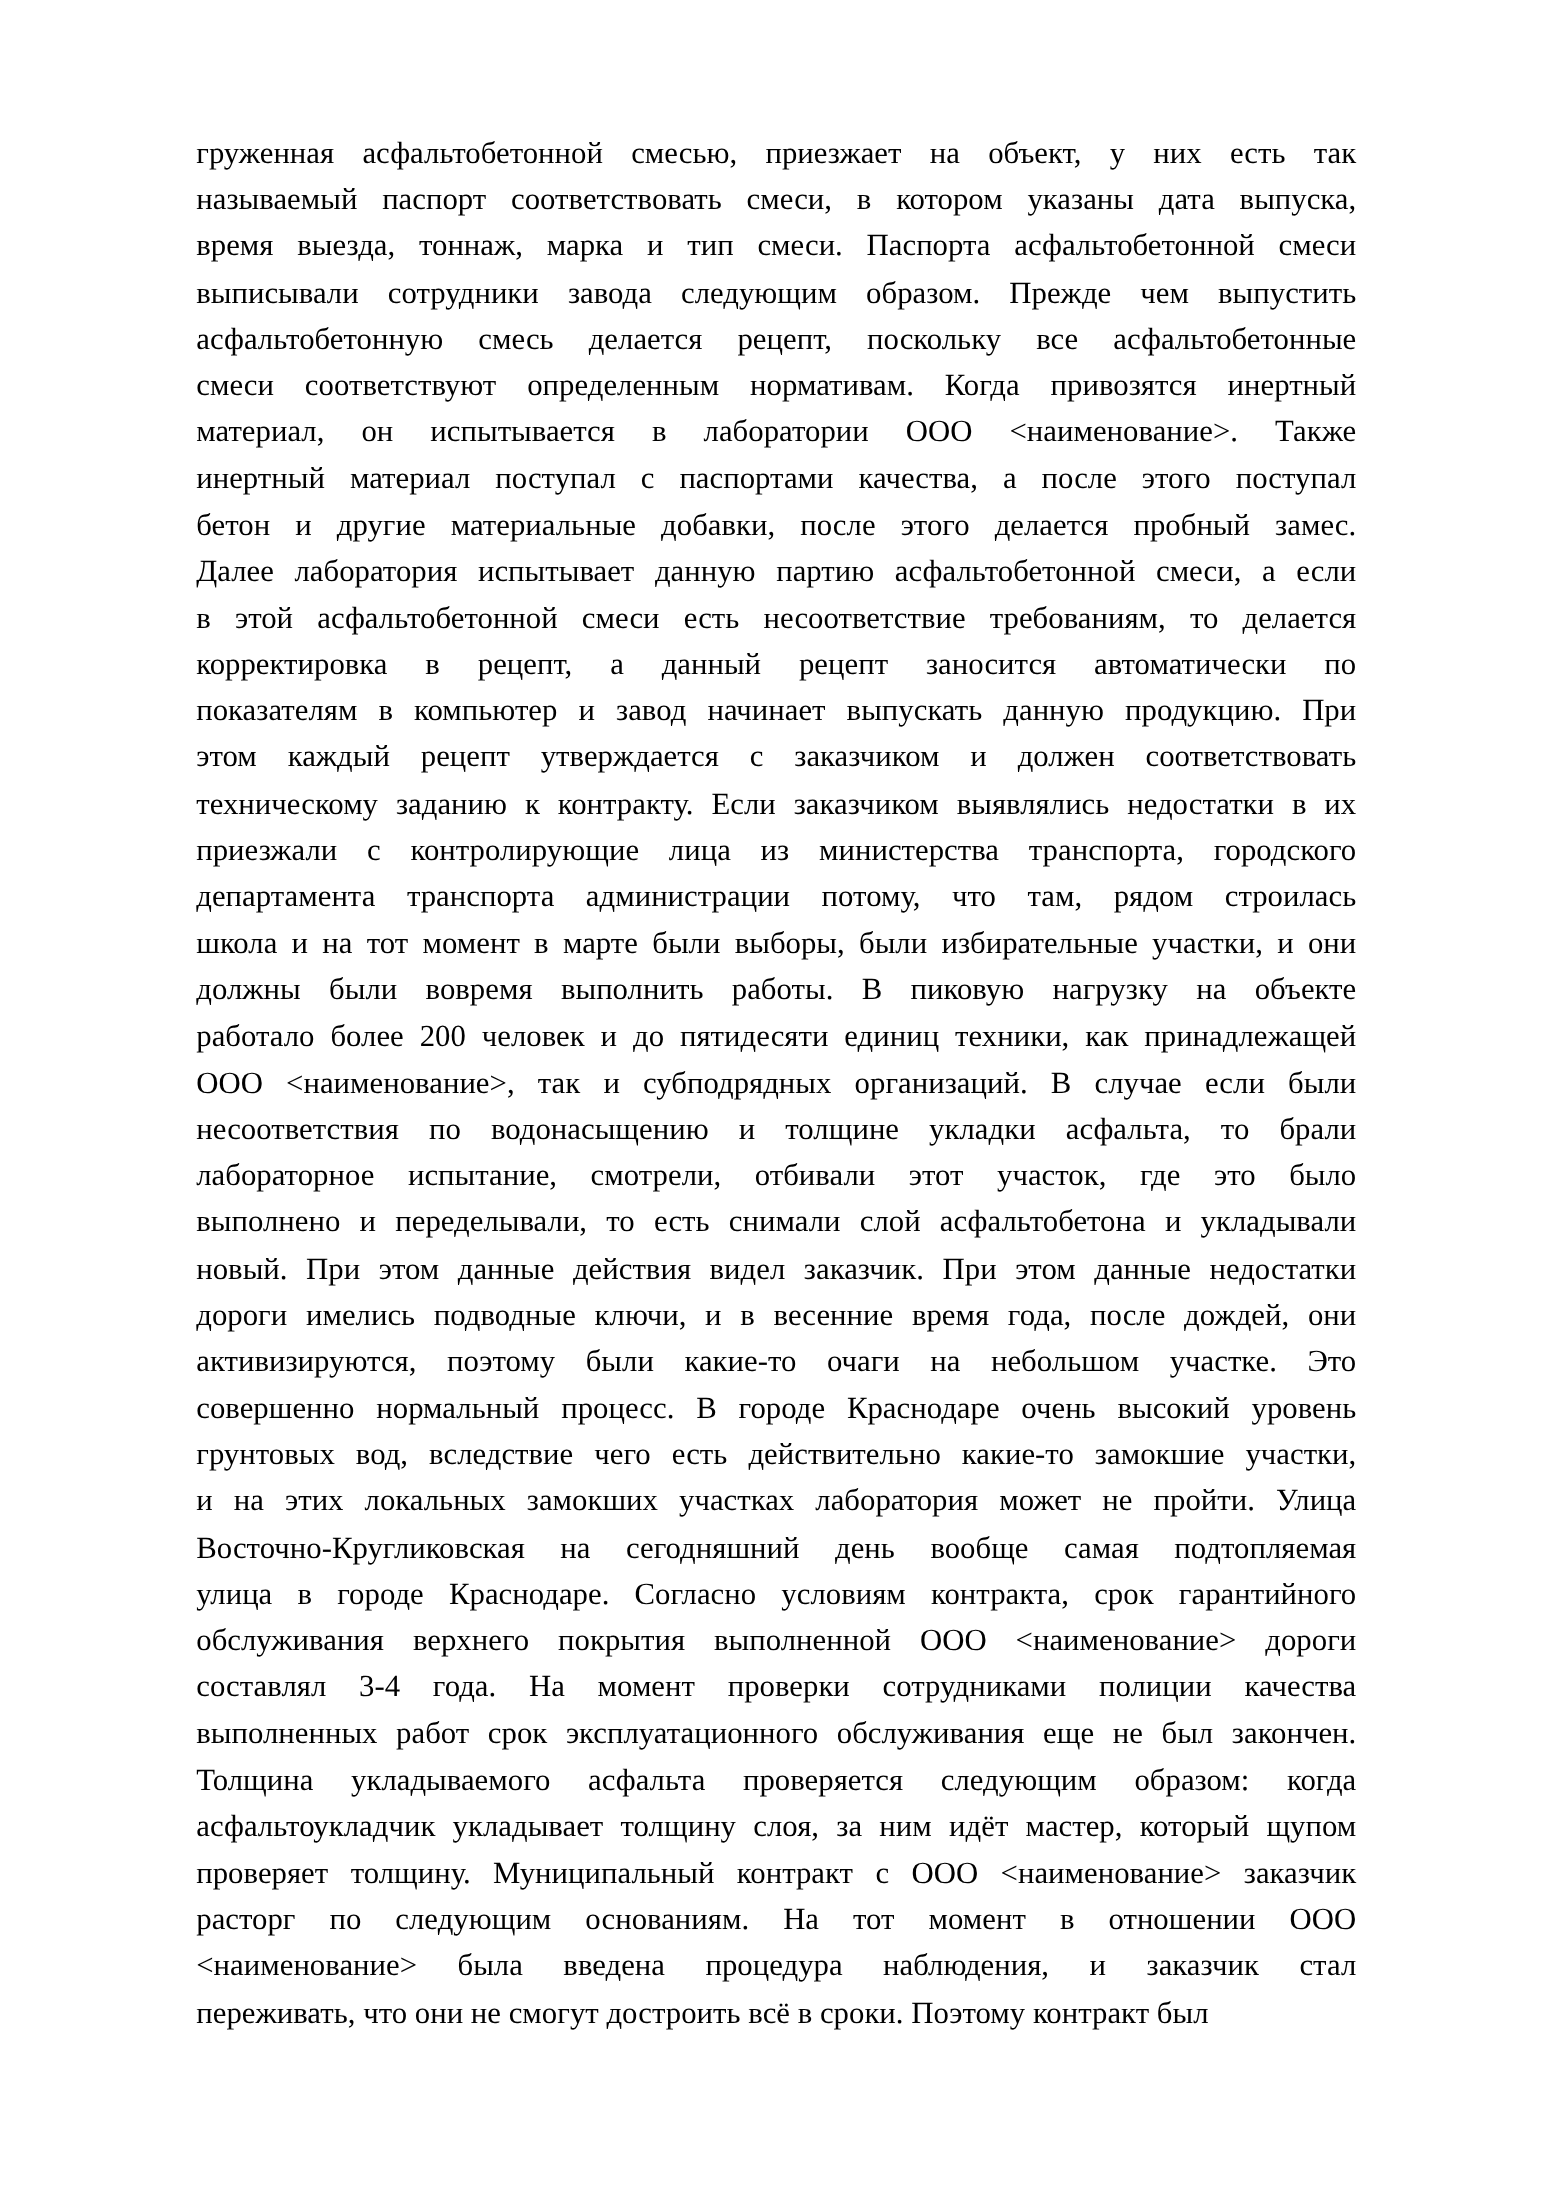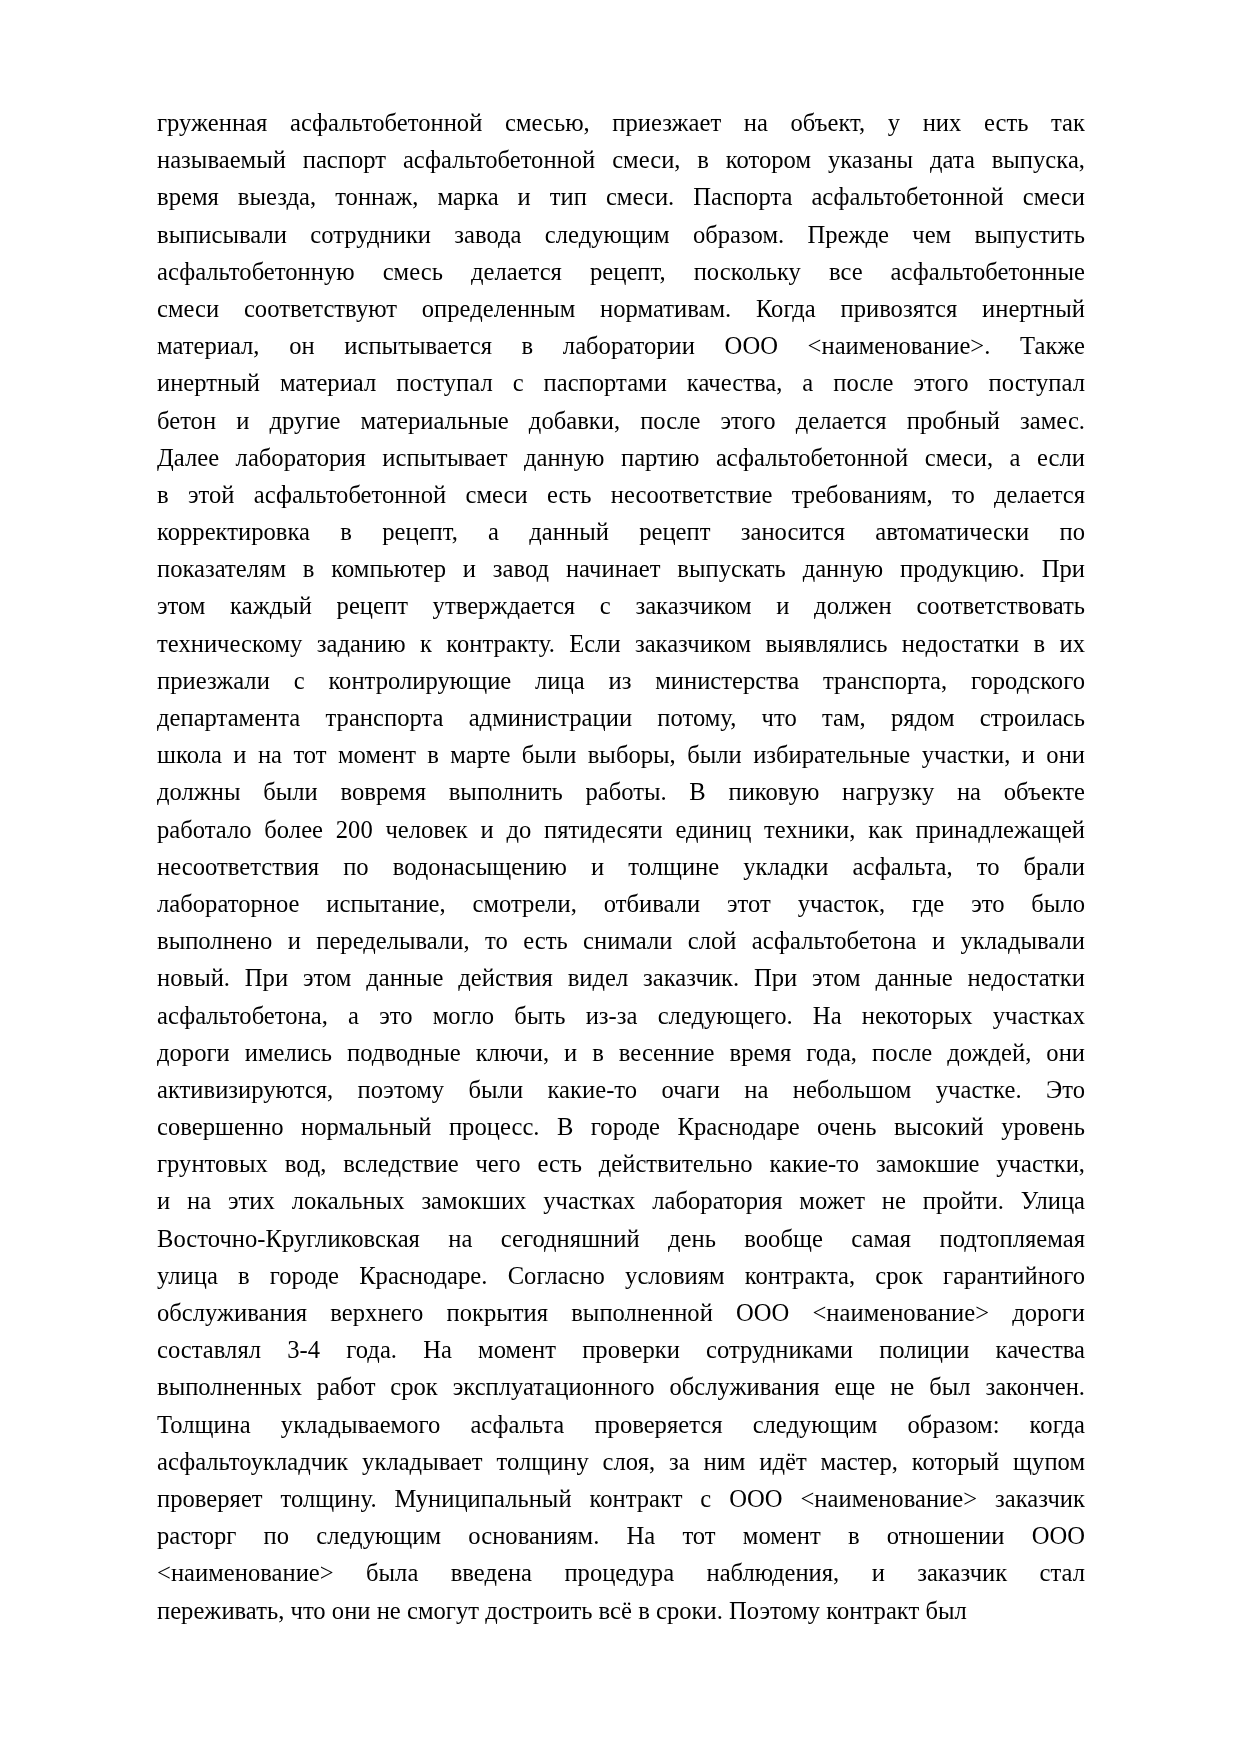--- a/index.html
+++ b/index.html
@@ -55,44 +55,44 @@
     text-align-last: left;
   }
 </style>
 </head>
 <body>
 
 <div class="page">
   <div class="text-block">
     <p id="paragraph-container">
         <span class="doc-line">груженная асфальтобетонной смесью, приезжает на объект, у них есть так</span>
-        <span class="doc-line">называемый паспорт асфальтобетонной смеси, в котором указаны дата выпуска,</span>
+        <span class="doc-line">называемый паспорт соответствовать смеси, в котором указаны дата выпуска,</span>
         <span class="doc-line">время выезда, тоннаж, марка и тип смеси. Паспорта асфальтобетонной смеси</span>
         <span class="doc-line">выписывали сотрудники завода следующим образом. Прежде чем выпустить</span>
         <span class="doc-line">асфальтобетонную смесь делается рецепт, поскольку все асфальтобетонные</span>
         <span class="doc-line">смеси соответствуют определенным нормативам. Когда привозятся инертный</span>
         <span class="doc-line">материал, он испытывается в лаборатории ООО &lt;наименование&gt;. Также</span>
         <span class="doc-line">инертный материал поступал с паспортами качества, а после этого поступал</span>
         <span class="doc-line">бетон и другие материальные добавки, после этого делается пробный замес.</span>
         <span class="doc-line">Далее лаборатория испытывает данную партию асфальтобетонной смеси, а если</span>
         <span class="doc-line">в этой асфальтобетонной смеси есть несоответствие требованиям, то делается</span>
         <span class="doc-line">корректировка в рецепт, а данный рецепт заносится автоматически по</span>
         <span class="doc-line">показателям в компьютер и завод начинает выпускать данную продукцию. При</span>
         <span class="doc-line">этом каждый рецепт утверждается с заказчиком и должен соответствовать</span>
         <span class="doc-line">техническому заданию к контракту. Если заказчиком выявлялись недостатки в их</span>
         <span class="doc-line">приезжали с контролирующие лица из министерства транспорта, городского</span>
         <span class="doc-line">департамента транспорта администрации потому, что там, рядом строилась</span>
         <span class="doc-line">школа и на тот момент в марте были выборы, были избирательные участки, и они</span>
         <span class="doc-line">должны были вовремя выполнить работы. В пиковую нагрузку на объекте</span>
         <span class="doc-line">работало более 200 человек и до пятидесяти единиц техники, как принадлежащей</span>
+        <span class="doc-line">ООО &lt;наименование&gt;, так и субподрядных организаций. В случае если были</span>
         <span class="doc-line">несоответствия по водонасыщению и толщине укладки асфальта, то брали</span>
         <span class="doc-line">лабораторное испытание, смотрели, отбивали этот участок, где это было</span>
         <span class="doc-line">выполнено и переделывали, то есть снимали слой асфальтобетона и укладывали</span>
         <span class="doc-line">новый. При этом данные действия видел заказчик. При этом данные недостатки</span>
-        <span class="doc-line">асфальтобетона, а это могло быть из-за следующего. На некоторых участках</span>
         <span class="doc-line">дороги имелись подводные ключи, и в весенние время года, после дождей, они</span>
         <span class="doc-line">активизируются, поэтому были какие-то очаги на небольшом участке. Это</span>
         <span class="doc-line">совершенно нормальный процесс. В городе Краснодаре очень высокий уровень</span>
         <span class="doc-line">грунтовых вод, вследствие чего есть действительно какие-то замокшие участки,</span>
         <span class="doc-line">и на этих локальных замокших участках лаборатория может не пройти. Улица</span>
         <span class="doc-line">Восточно-Кругликовская на сегодняшний день вообще самая подтопляемая</span>
         <span class="doc-line">улица в городе Краснодаре. Согласно условиям контракта, срок гарантийного</span>
         <span class="doc-line">обслуживания верхнего покрытия выполненной ООО &lt;наименование&gt; дороги</span>
         <span class="doc-line">составлял 3-4 года. На момент проверки сотрудниками полиции качества</span>
         <span class="doc-line">выполненных работ срок эксплуатационного обслуживания еще не был закончен.</span>

